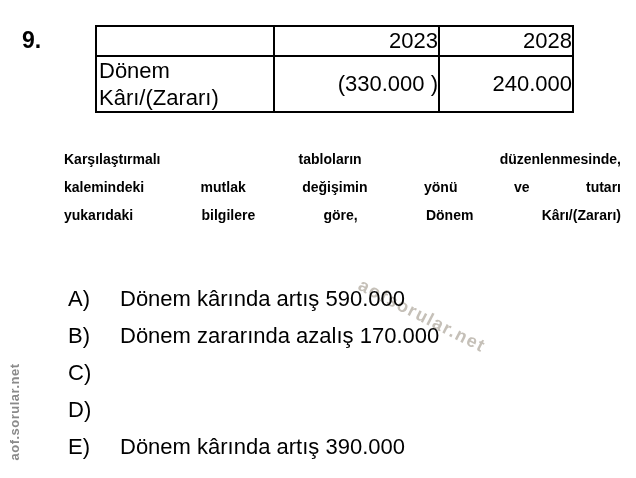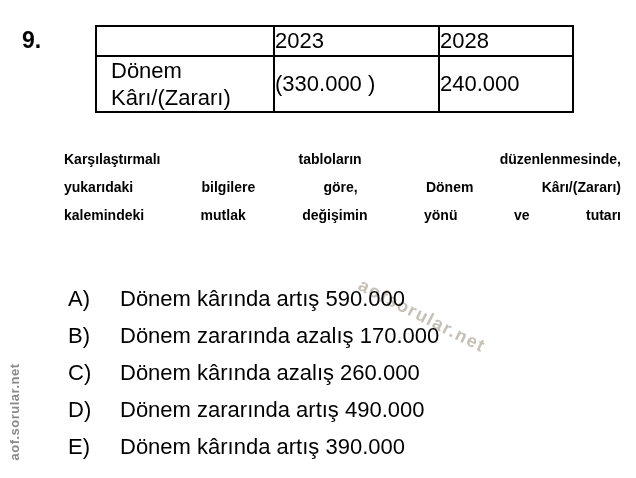--- a/index.html
+++ b/index.html
@@ -35,24 +35,24 @@
     table-layout: fixed;
   }
   .q-table td {
     border: 2px solid #000000;
     font-size: 22px;
     padding: 0;
     background: #ffffff;
   }
   .q-table tr.header-row td { height: 28px; }
   .q-table tr.data-row td   { height: 54px; }
-  .q-table td.center { text-align: left; }
+  .q-table td.center { text-align: right; }
   .q-table td.label-cell {
     text-align: left;
-    padding-left: 14px;
+    padding-left: 2px;
     padding-right: 4px;
     line-height: 27px;
   }
 
   
   .question {
     position: absolute;
     left: 64px;
     top: 145px;
     width: 557px;
@@ -136,42 +136,40 @@
       <tr class="data-row">
         <td class="label-cell">Dönem Kârı/(Zararı)</td>
         <td class="center">(330.000 )</td>
         <td class="center">240.000</td>
       </tr>
     </tbody>
   </table>
 
   <div class="question">
     <div class="line justified">Karşılaştırmalı tabloların düzenlenmesinde,</div>
+    <div class="line justified">kalemindeki mutlak değişimin yönü ve tutarı</div>
     <div class="line justified">yukarıdaki bilgilere göre, Dönem Kârı/(Zararı)</div>
-    <div class="line justified">kalemindeki mutlak değişimin yönü ve tutarı</div>
   </div>
 
   <div class="wm-diagonal">aofsorular.net</div>
 
   <div class="options">
     <div class="option-row">
       <span class="option-letter">A)</span>
       <span class="option-text">Dönem kârında artış 590.000</span>
     </div>
     <div class="option-row">
       <span class="option-letter">B)</span>
       <span class="option-text">Dönem zararında azalış 170.000</span>
     </div>
     <div class="option-row">
       <span class="option-letter">C)</span>
-      <span class="option-text">Dönem kârında azalış 260.000</span>
     </div>
     <div class="option-row">
       <span class="option-letter">D)</span>
-      <span class="option-text">Dönem zararında artış 490.000</span>
     </div>
     <div class="option-row">
       <span class="option-letter">E)</span>
       <span class="option-text">Dönem kârında artış 390.000</span>
     </div>
   </div>
 
   <div class="wm-side">aof.sorular.net</div>
 
 </div>

